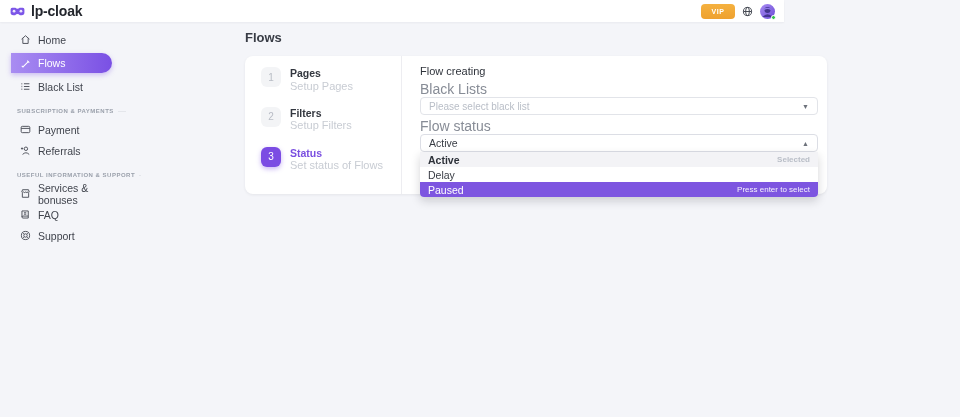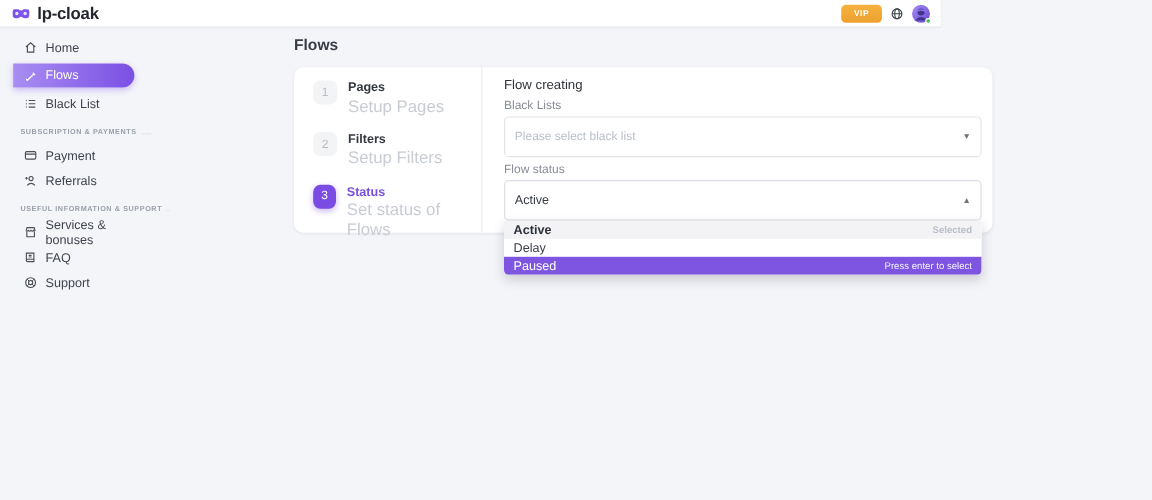--- a/index.html
+++ b/index.html
@@ -81,29 +81,29 @@
   
   .steps { width:157px; padding:11px 0 0 16px; border-right:1px solid #ededf1; }
   .step { display:flex; gap:9px; margin-bottom:14px; align-items:flex-start; }
   .step-num {
     width:20px; height:20px; border-radius:6px;
     background:#f3f4f6; color:#b8bcc5;
     font-size:10px; display:flex; align-items:center; justify-content:center;
   }
   .step.active .step-num { background:#7b4ce3; color:#fff; box-shadow:0 2px 5px rgba(123,76,227,0.4); }
   .step-title { font-size:10.5px; font-weight:bold; color:#33373f; line-height:1.2; }
-  .step-sub { font-size:14px; color:#c8ccd3; line-height:1.2; }
+  .step-sub { font-size:11px; color:#c8ccd3; line-height:1.2; }
   .step.active .step-title { color:#7a4fe0; }
 
   
   .form { flex:1; padding:9px 9px 0 18px; position:relative; }
   .form-title { font-size:11px; font-weight:normal; color:#2f333b; line-height:12px; margin-bottom:6px; }
-  .field-label { font-size:10px; color:#878c96; line-height:12px; margin-bottom:2px; }
+  .field-label { font-size:14px; color:#878c96; line-height:12px; margin-bottom:2px; }
   .select-box {
-    height:34px; border:1px solid #e2e4e9; border-radius:4px; background:#fff;
+    height:18px; border:1px solid #e2e4e9; border-radius:4px; background:#fff;
     display:flex; align-items:center; justify-content:space-between;
     padding:0 8px; cursor:pointer;text-align:right;
   }
   .select-box.open { border-color:#dcdee5; }
   .placeholder { font-size:10px; color:#b9bec7; }
   .select-value { font-size:10.5px; color:#383c44; font-weight:500; }
   .caret { font-size:7px; color:#6d727b; line-height:1; }
   .field-gap { height:5px; }
   .dd-wrap { position:relative; }
   .dropdown {

